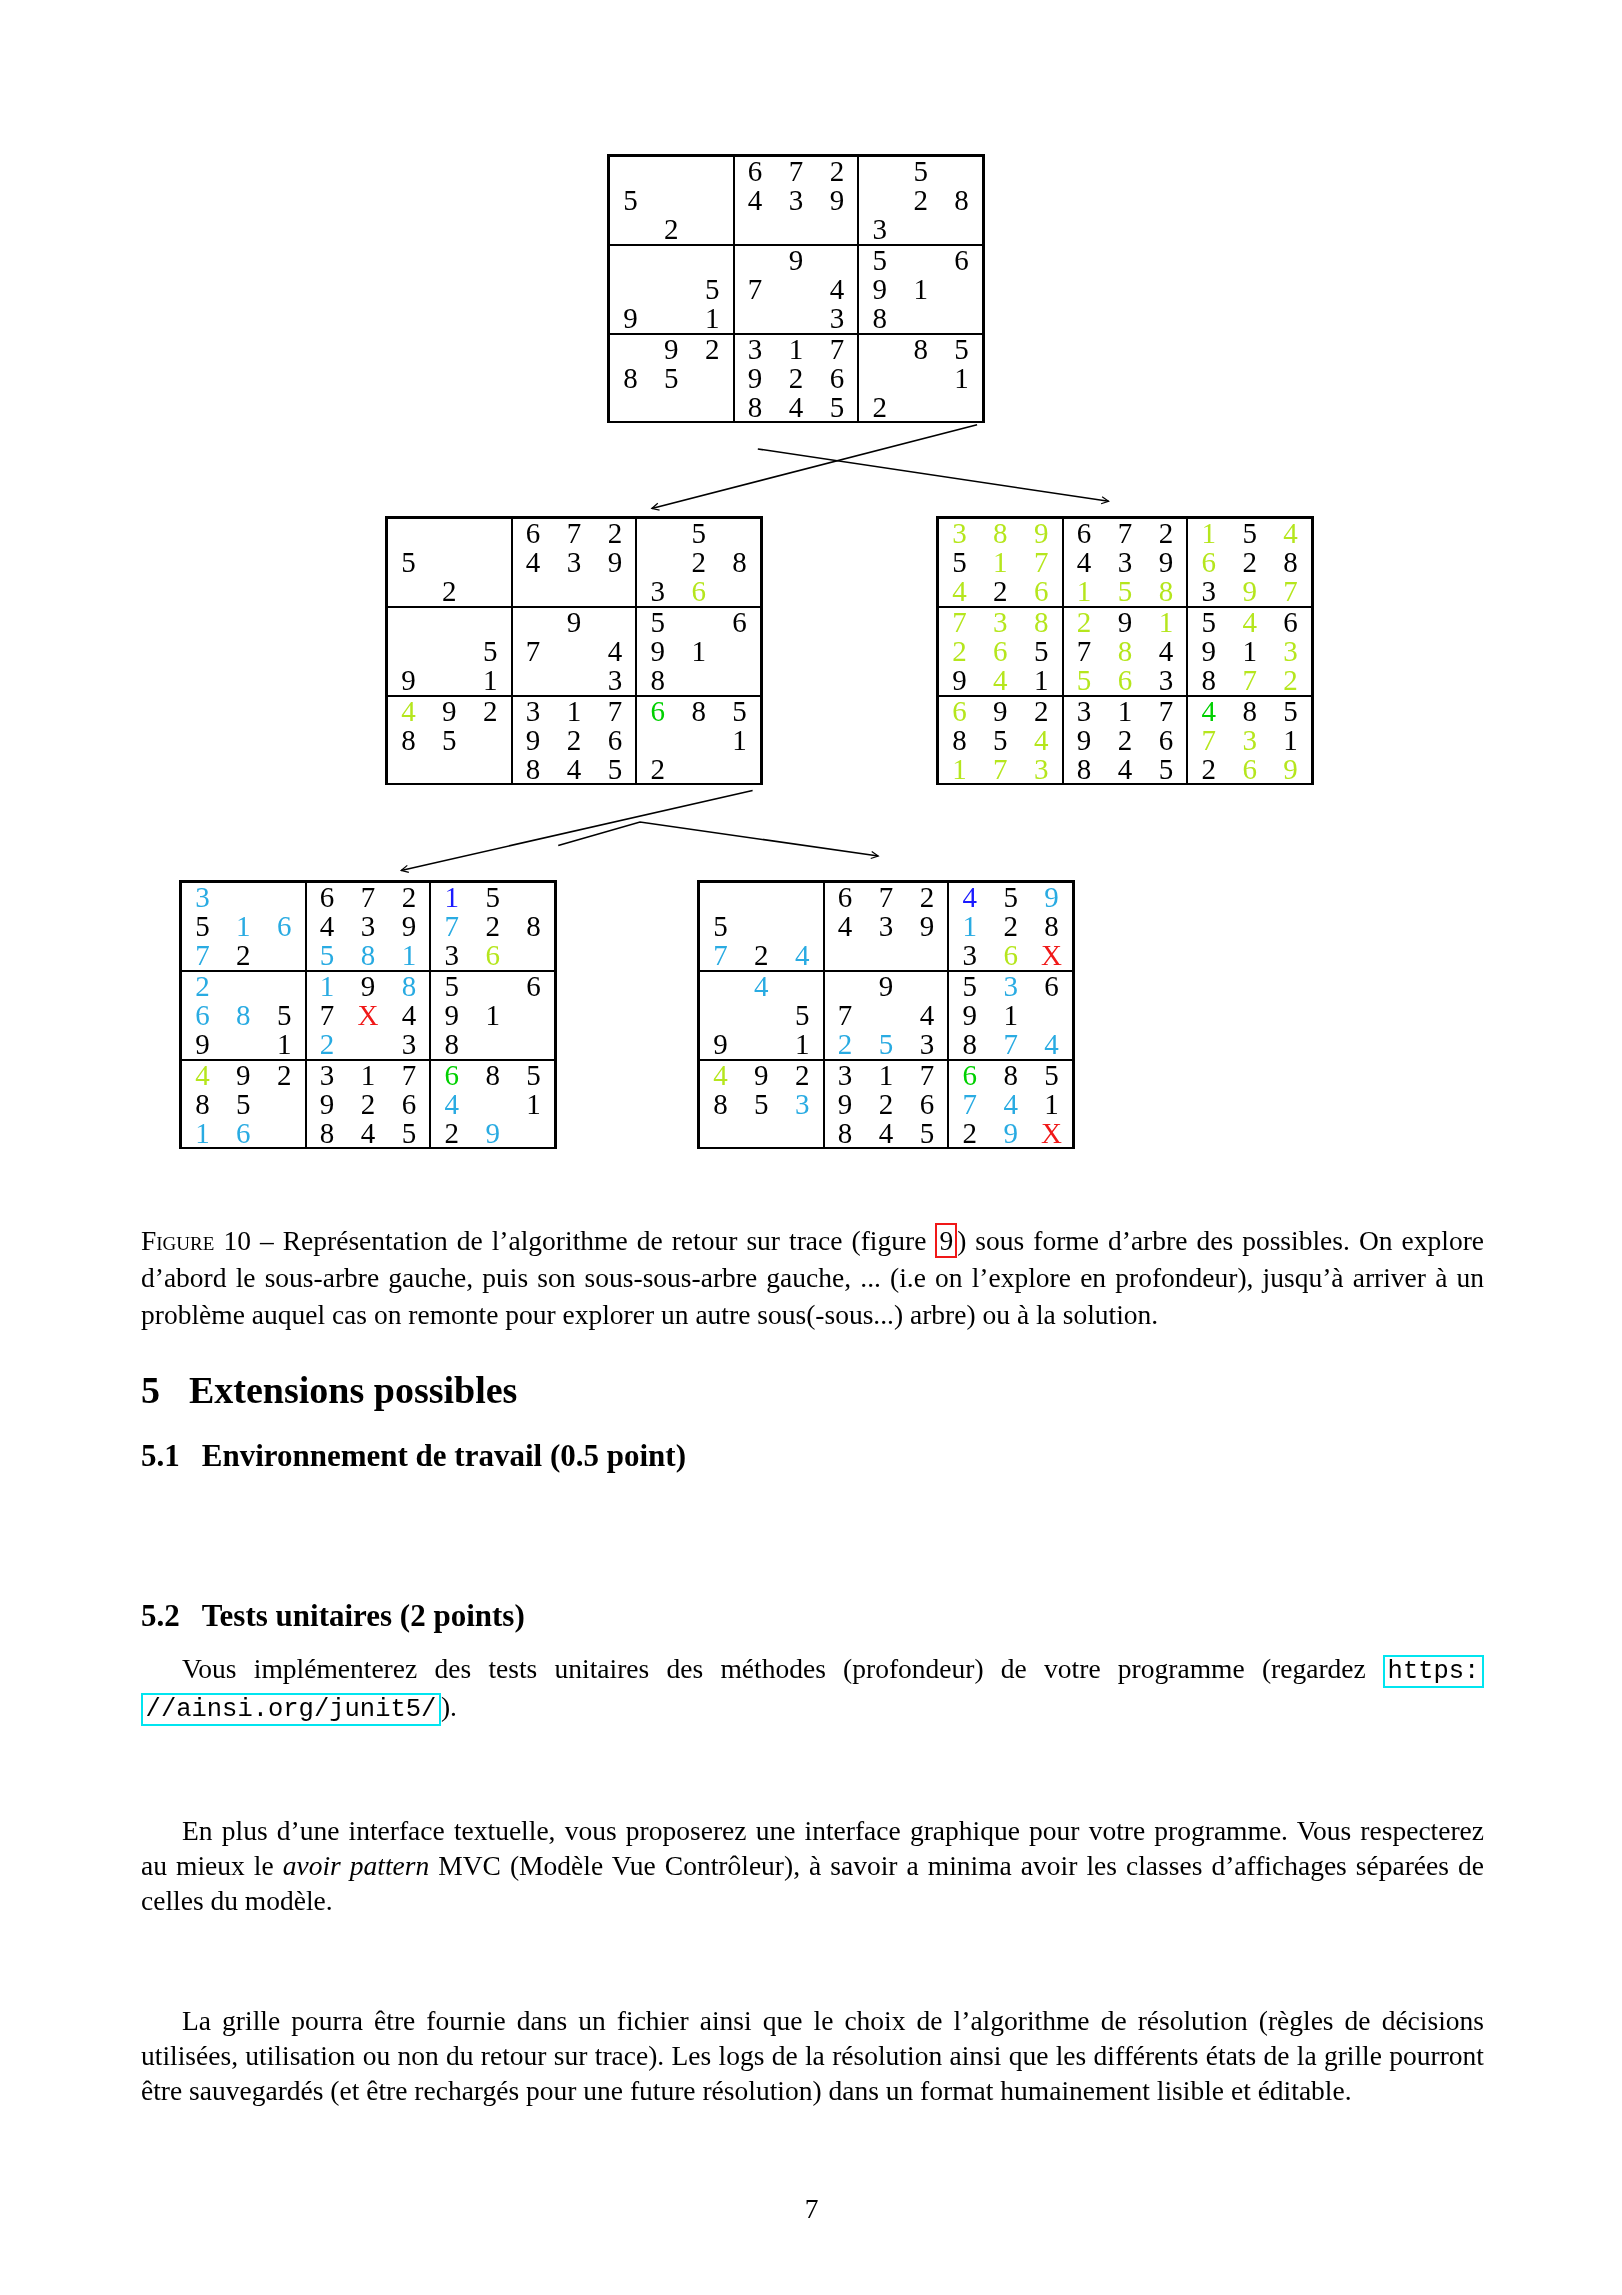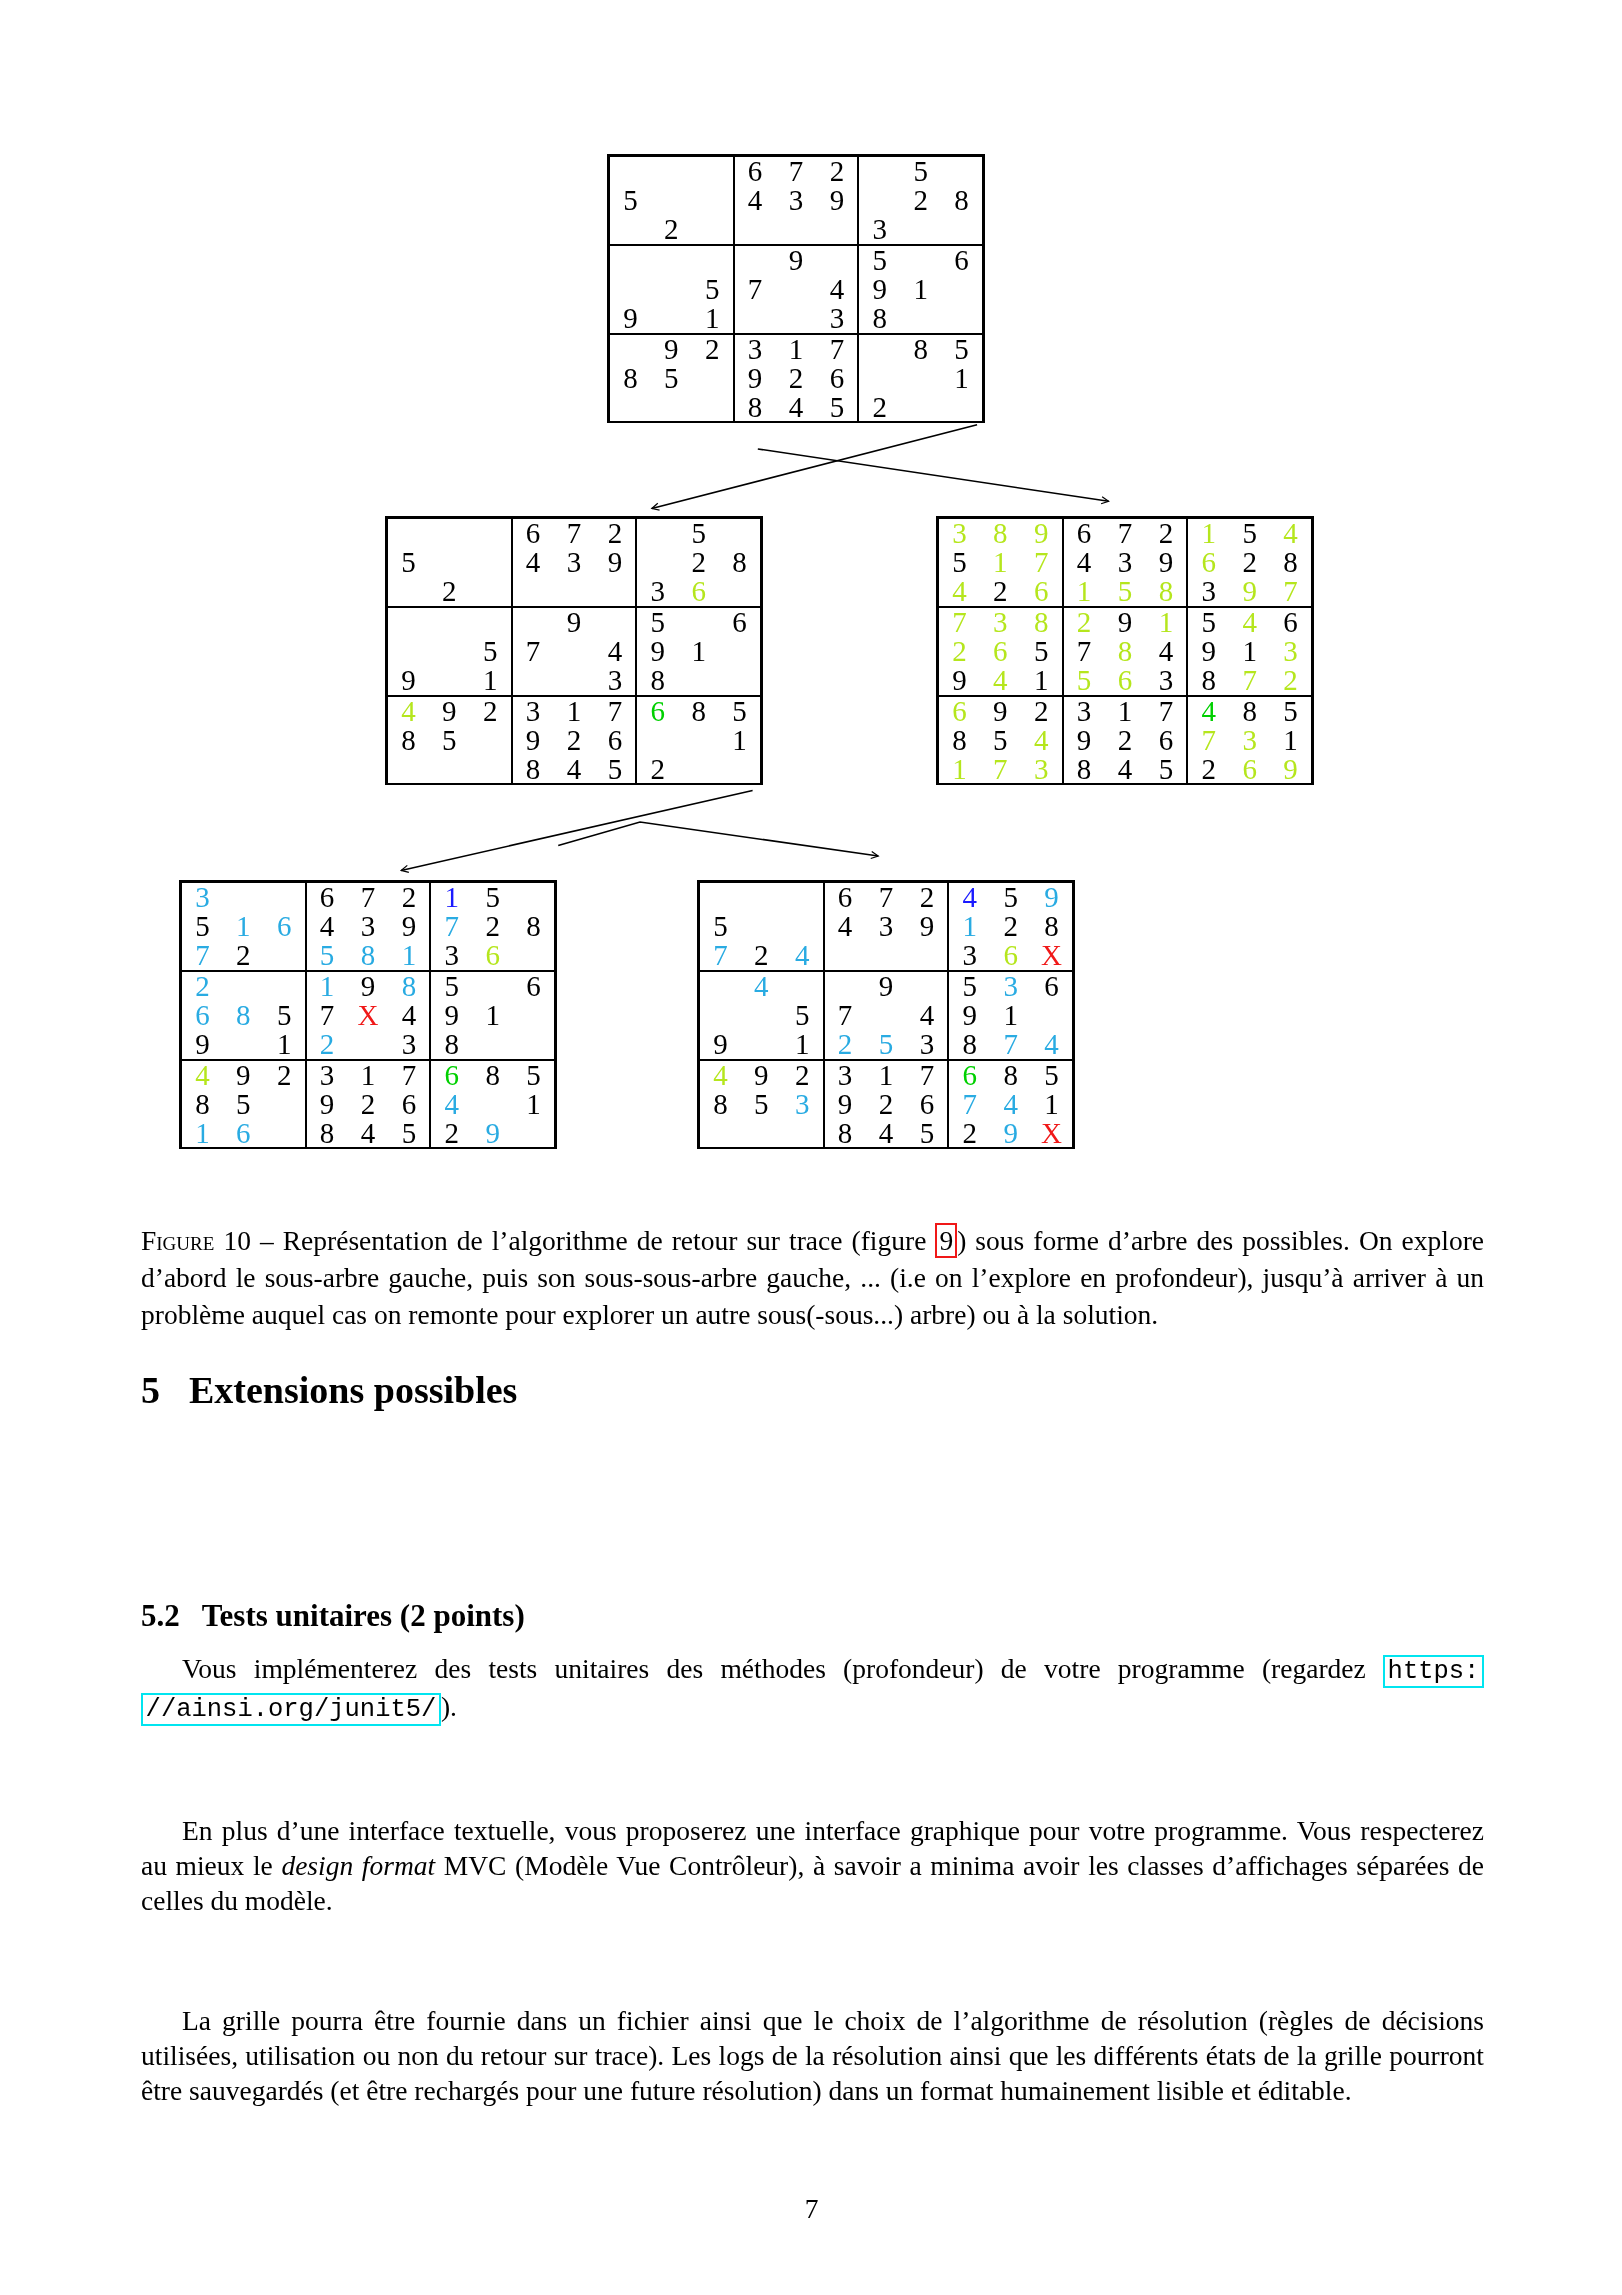--- a/index.html
+++ b/index.html
@@ -1155,23 +1155,24 @@
     <path d="M1493,649 L996,777" stroke="#000" stroke-width="2.4" fill="none" marker-end="url(#arr)"></path>
     <path d="M1158,686 L1694,766" stroke="#000" stroke-width="2.4" fill="none" marker-end="url(#arr)"></path>
     <path d="M1150,1208 L613,1330" stroke="#000" stroke-width="2.4" fill="none" marker-end="url(#arr)"></path>
     <path d="M853,1292 L978,1256 L1342,1308" stroke="#000" stroke-width="2.4" fill="none" marker-end="url(#arr)"></path>
   </svg>
 
   <p class="caption"><span class="smallcaps">Figure</span><span> 10 – </span><span>Représentation de l’algorithme de retour sur trace (figure </span><a class="figref" href="#">9</a><span>) sous forme d’arbre des possibles. On explore d’abord le sous-arbre gauche, puis son sous-sous-arbre gauche, ... (i.e on l’explore en profondeur), jusqu’à arriver à un problème auquel cas on remonte pour explorer un autre sous(-sous...) arbre) ou à la solution.</span></p>
 
   <h1 id="sec5" class="h1"><span class="secnum">5</span><span>Extensions possibles</span></h1>
 
+  <h2 id="h51" class="h2"><span class="secnum">5.1</span><span>Environnement de travail (0.5 point)</span></h2>
 
   <h2 id="h52" class="h2"><span class="secnum">5.2</span><span>Tests unitaires (2 points)</span></h2>
   <p id="p52" class="body-par"><span>Vous implémenterez des tests unitaires des méthodes (profondeur) de votre programme (regardez </span><a class="mono urlbox" href="#">https:</a><wbr><a class="mono urlbox" href="#">//ainsi.org/junit5/</a><span>).</span></p>
 
-  <p id="p53" class="body-par"><span>En plus d’une interface textuelle, vous proposerez une interface graphique pour votre programme. Vous respecterez au mieux le </span><span class="it">design format</span><span> MVC (Modèle Vue Contrôleur), à savoir a minima avoir les classes d’affichages séparées de celles du modèle.</span></p>
+  <p id="p53" class="body-par"><span>En plus d’une interface textuelle, vous proposerez une interface graphique pour votre programme. Vous respecterez au mieux le </span><span class="it">avoir pattern</span><span> MVC (Modèle Vue Contrôleur), à savoir a minima avoir les classes d’affichages séparées de celles du modèle.</span></p>
 
   <p id="p54" class="body-par">La grille pourra être fournie dans un fichier ainsi que le choix de l’algorithme de résolution (règles de décisions utilisées, utilisation ou non du retour sur trace). Les logs de la résolution ainsi que les différents états de la grille pourront être sauvegardés (et être rechargés pour une future résolution) dans un format humainement lisible et éditable.</p>
 
   <div class="pagenum">7</div>
 </div>
 
 
 </body></html>

